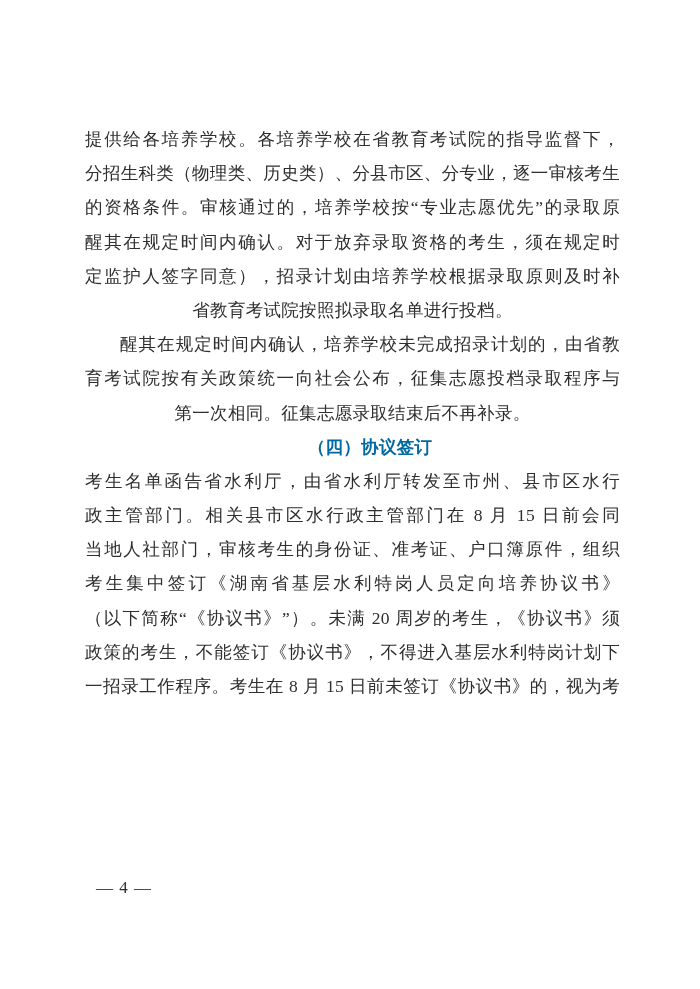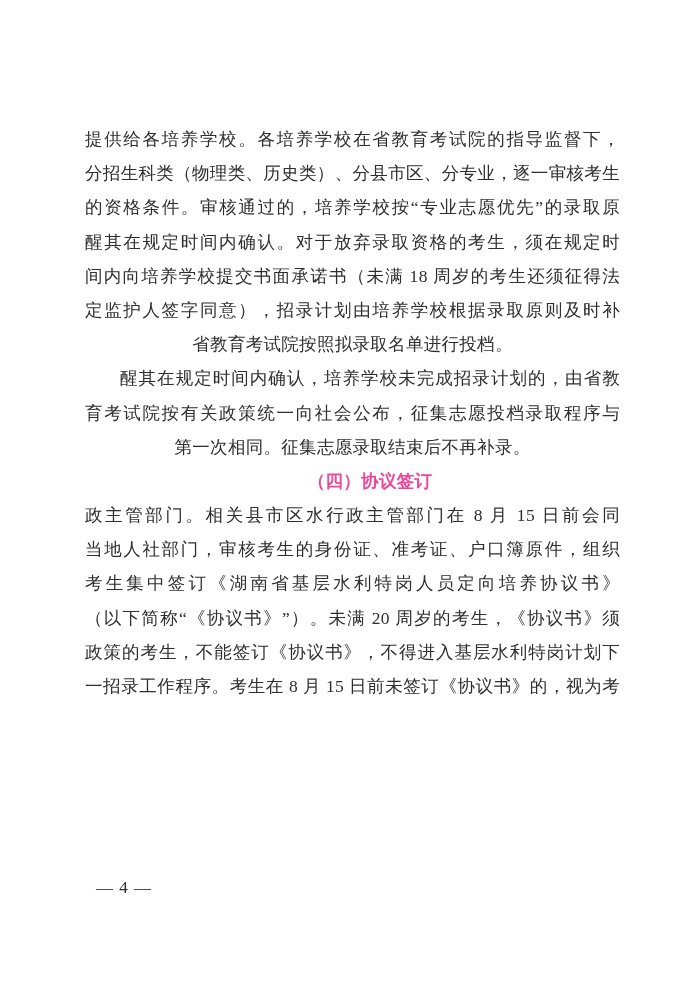--- a/index.html
+++ b/index.html
@@ -34,21 +34,21 @@
   }
   .line.justify {
     text-align: justify;
     text-align-last: justify;
   }
   .line.indent {
     text-indent: 2em;
   }
   .line.heading {
     font-weight: bold;
-    color: #ec4899;
+    color: #0369a1;
   }
   .page-footer {
     position: absolute;
     left: 96px;
     top: 876px;
     height: 24px;
     line-height: 24px;
     font-size: 17px;
     color: #2e2e2e;
     letter-spacing: 1px;
@@ -56,27 +56,27 @@
 </style>
 </head>
 <body>
 
 <div class="page">
   <div class="text-block">
       <div class="line justify">提供给各培养学校。各培养学校在省教育考试院的指导监督下，</div>
       <div class="line justify">分招生科类（物理类、历史类）、分县市区、分专业，逐一审核考生</div>
       <div class="line justify">的资格条件。审核通过的，培养学校按“专业志愿优先”的录取原</div>
       <div class="line justify">醒其在规定时间内确认。对于放弃录取资格的考生，须在规定时</div>
-      <div class="line justify">间内向培养学校提交书面承诺书（未满 18 周岁的考生还须征得法</div>
       <div class="line justify">定监护人签字同意），招录计划由培养学校根据录取原则及时补</div>
       <div class="line">省教育考试院按照拟录取名单进行投档。</div>
       <div class="line justify indent">醒其在规定时间内确认，培养学校未完成招录计划的，由省教</div>
       <div class="line justify">育考试院按有关政策统一向社会公布，征集志愿投档录取程序与</div>
       <div class="line">第一次相同。征集志愿录取结束后不再补录。</div>
       <div class="line indent heading">（四）协议签订</div>
+      <div class="line justify">考生名单函告省水利厅，由省水利厅转发至市州、县市区水行</div>
       <div class="line justify">政主管部门。相关县市区水行政主管部门在 8 月 15 日前会同</div>
       <div class="line justify">当地人社部门，审核考生的身份证、准考证、户口簿原件，组织</div>
       <div class="line justify">考生集中签订《湖南省基层水利特岗人员定向培养协议书》</div>
       <div class="line justify">（以下简称“《协议书》”）。未满 20 周岁的考生，《协议书》须</div>
       <div class="line justify">政策的考生，不能签订《协议书》，不得进入基层水利特岗计划下</div>
       <div class="line justify">一招录工作程序。考生在 8 月 15 日前未签订《协议书》的，视为考</div>
     </div>
   <div class="page-footer">— 4 —</div>
 </div>
 

